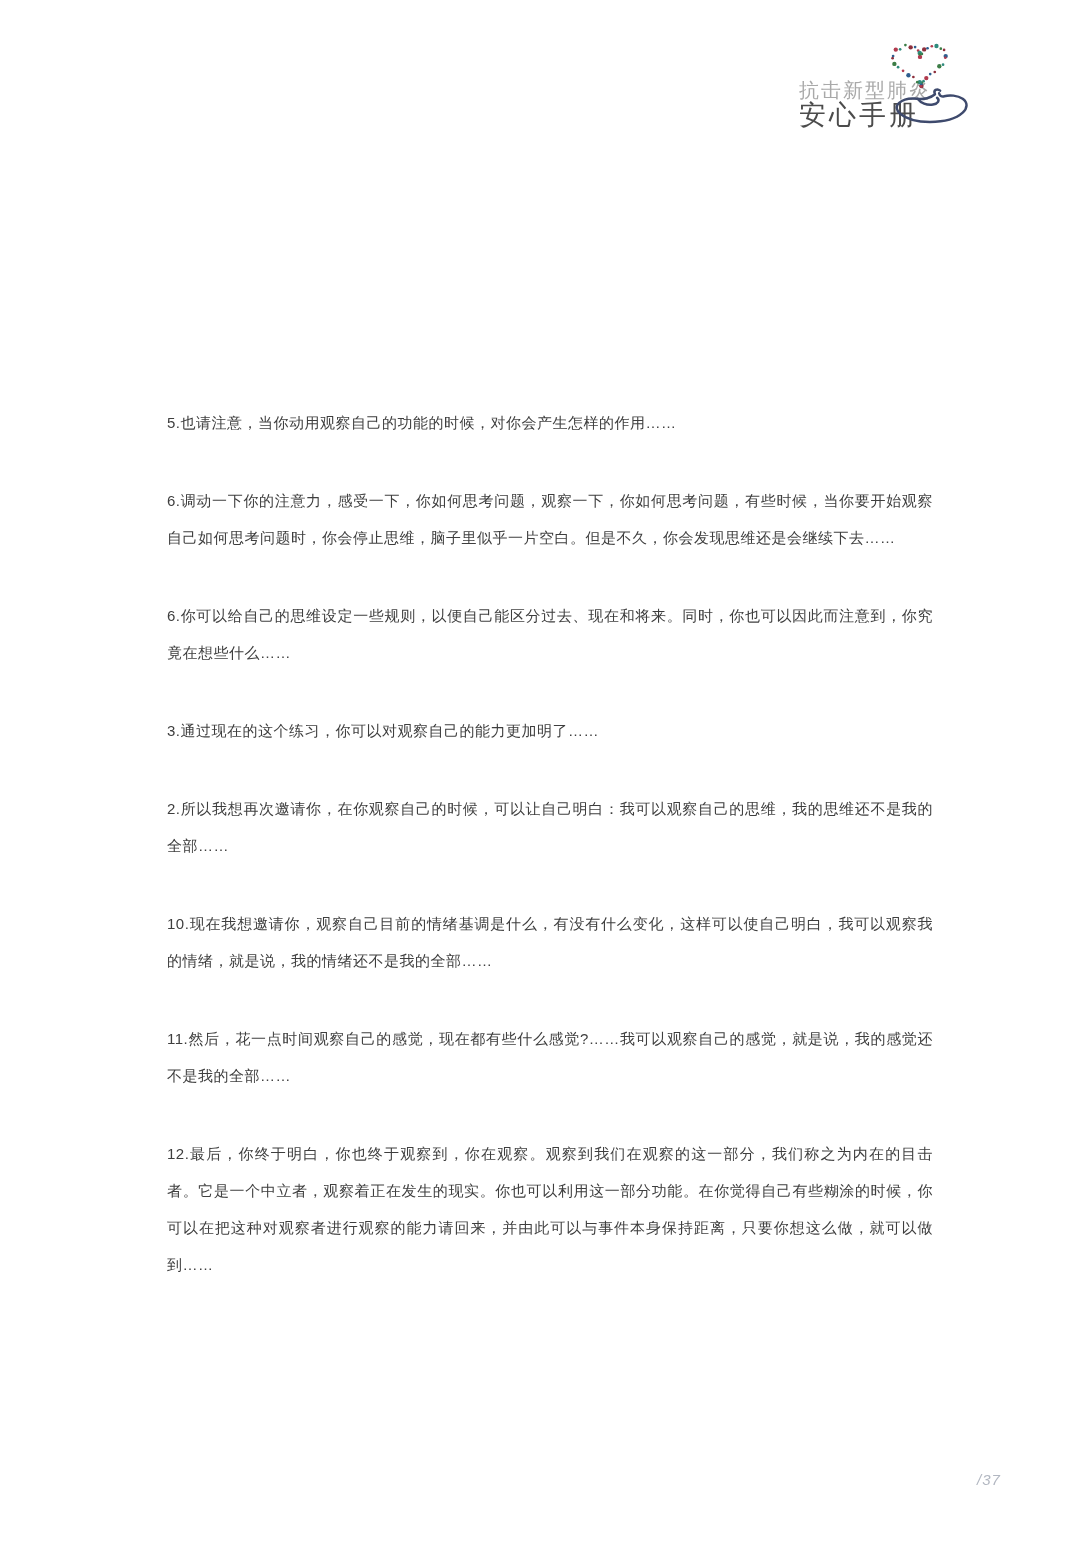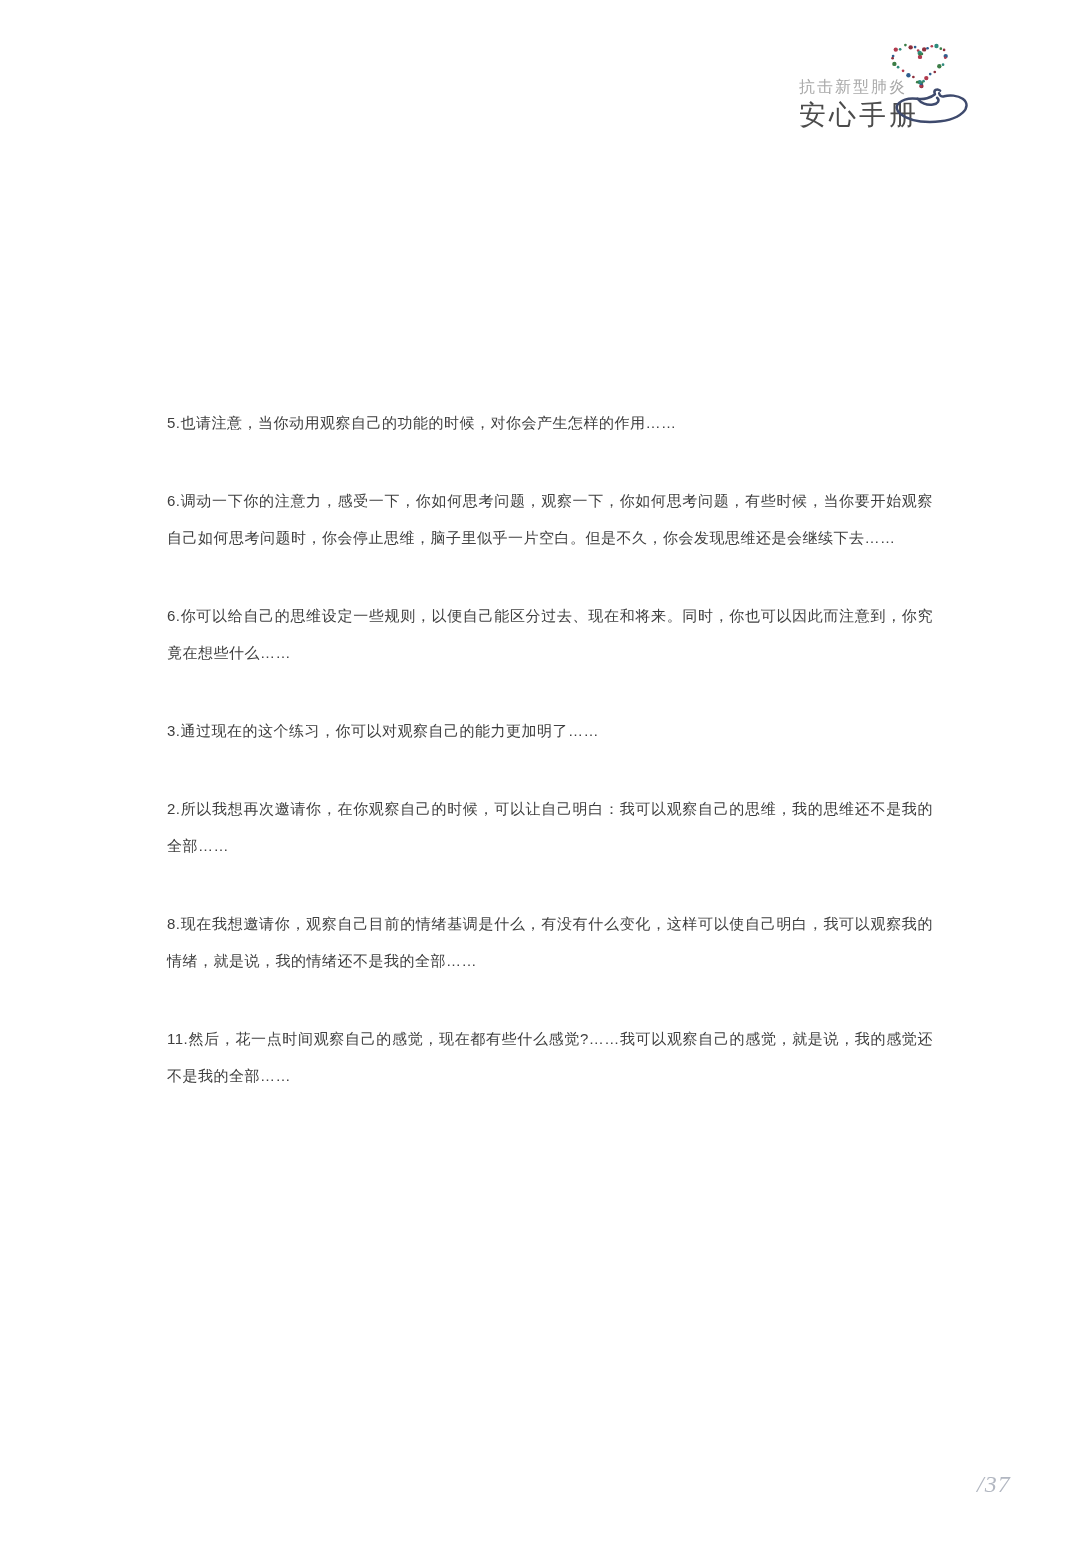--- a/index.html
+++ b/index.html
@@ -16,21 +16,21 @@
     width: 1080px;
     height: 1560px;
     background: #ffffff;
   }
 
   
   .logo-tagline {
     position: absolute;
     left: 799px;
     top: 77px;
-    font-size: 16px;
+    font-size: 20px;
     letter-spacing: 2px;
     color: #a9a9a9;
     font-weight: 300;
     white-space: nowrap;
   }
   .logo-title {
     position: absolute;
     left: 799px;
     top: 97px;
     font-size: 27px;
@@ -70,26 +70,25 @@
     text-align: justify;
     text-justify: inter-ideograph;
     letter-spacing: 0.5px;
   }
 
   
   .page-number {
     position: absolute;
     left: 977px;
     top: 1471px;
-    font-size: 24px;
+    font-size: 15px;
     font-style: italic;
     color: #b2b7c1;
     font-weight: 300;
     letter-spacing: 1px;
-    font-family: Liberation Serif, serif;
   }
 </style>
 </head>
 <body>
 
 <div class="page">
 
   <div class="logo-tagline">抗击新型肺炎</div>
   <div class="logo-title">安心手册</div>
 
@@ -138,19 +137,20 @@
     <path d="M44,3 C41,0.5 37,2.5 39,6.5 C35,10 28,12 22,11 C15,10 8,11.5 4,15 C0.5,18 1,22 5,25.5 C11,30.5 22,33.5 34,33.5 C48,33.5 60,30 66,24.5 C71,20 71,14.5 66,11 C61,7.5 53,7 48,8.5 C45.5,9.3 43.5,8 43,5.5"></path>
     <path d="M22,11 C25,15 31,17.5 37,16.5 C42,15.7 44,12.5 41,10"></path>
   </svg>
 
   <div class="content">
     <p>5.也请注意，当你动用观察自己的功能的时候，对你会产生怎样的作用……</p>
     <p>6.调动一下你的注意力，感受一下，你如何思考问题，观察一下，你如何思考问题，有些时候，当你要开始观察自己如何思考问题时，你会停止思维，脑子里似乎一片空白。但是不久，你会发现思维还是会继续下去……</p>
     <p>6.你可以给自己的思维设定一些规则，以便自己能区分过去、现在和将来。同时，你也可以因此而注意到，你究竟在想些什么……</p>
     <p>3.通过现在的这个练习，你可以对观察自己的能力更加明了……</p>
     <p>2.所以我想再次邀请你，在你观察自己的时候，可以让自己明白：我可以观察自己的思维，我的思维还不是我的全部……</p>
-    <p>8.现在我想邀请你，观察自己目前的情绪基调是什么，有没有什么变化，这样可以使自己明白，我可以观察我的情绪，就是说，我的情绪还不是我的全部……</p>
+    <p>10.现在我想邀请你，观察自己目前的情绪基调是什么，有没有什么变化，这样可以使自己明白，我可以观察我的情绪，就是说，我的情绪还不是我的全部……</p>
     <p>11.然后，花一点时间观察自己的感觉，现在都有些什么感觉?……我可以观察自己的感觉，就是说，我的感觉还不是我的全部……</p>
+    <p>12.最后，你终于明白，你也终于观察到，你在观察。观察到我们在观察的这一部分，我们称之为内在的目击者。它是一个中立者，观察着正在发生的现实。你也可以利用这一部分功能。在你觉得自己有些糊涂的时候，你可以在把这种对观察者进行观察的能力请回来，并由此可以与事件本身保持距离，只要你想这么做，就可以做到……</p>
   </div>
 
   <div class="page-number">/37</div>
 
 </div>
 
 </body></html>

